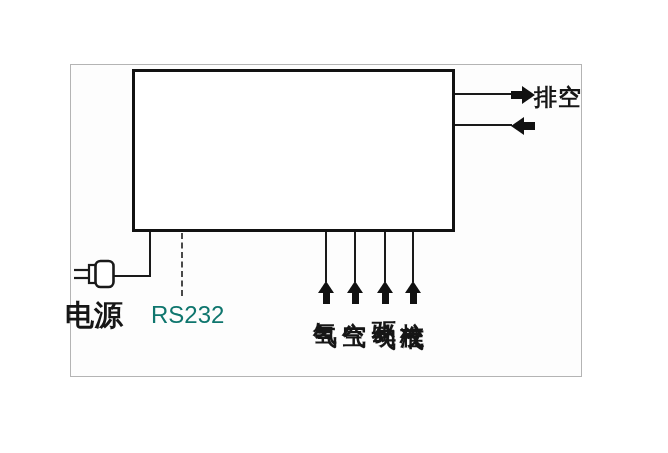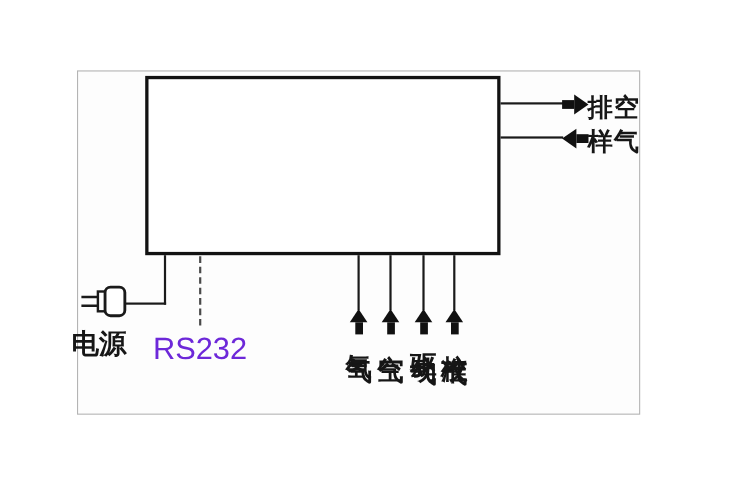--- a/index.html
+++ b/index.html
@@ -43,22 +43,22 @@
   .arr .stem-h{width:11px;height:8px;background:#111;}
   .arr .head-r{width:0;height:0;border-left:13px solid #111;border-top:9px solid transparent;border-bottom:9px solid transparent;}
   .arr .head-l{width:0;height:0;border-right:13px solid #111;border-top:9px solid transparent;border-bottom:9px solid transparent;}
   .arr-up{display:flex;flex-direction:column;align-items:center;width:16px;}
   .arr-up .head-u{width:0;height:0;border-bottom:12px solid #111;border-left:8px solid transparent;border-right:8px solid transparent;}
   .arr-up .stem-v{width:7px;height:11px;background:#111;}
 
   
   .cjk{font-weight:600;color:#161616;white-space:nowrap;}
   .lbl-out{font-size:23px;letter-spacing:1px;}
-  .lbl-power{font-size:25px;left:65px;top:296px;}
-  .lbl-comm{font-size:28px;font-weight:500;color:#6d28d9;left:139px;white-space:nowrap;}
+  .lbl-power{font-size:29px;left:65px;top:296px;}
+  .lbl-comm{font-size:24px;font-weight:500;color:#0f766e;left:151px;white-space:nowrap;}
   .gas-label{
     width:27px;font-size:24px;line-height:27px;
     writing-mode:vertical-lr;text-orientation:upright;
     letter-spacing:2px;text-align:left;
   }
   .caption{
     left:20px;top:382px;width:600px;
     text-align:center;font-size:24px;letter-spacing:1px;
   }
 
@@ -78,21 +78,20 @@
     <span class="stem-h"></span>
       <span class="head-r"></span>
   </div>
   <div class="abs cjk lbl-out" style="left:534px;top:82px;">排空</div>
 
   <div class="abs hline" style="left:455px;top:124px;width:57px;"></div>
   <div class="abs arr" style="left:511px;top:117px;">
     <span class="head-l"></span>
       <span class="stem-h"></span>
   </div>
-  <div class="abs cjk lbl-out" style="left:534px;top:113px;">样气</div>
 
   <div class="abs" style="left:72px;top:257px;">
     <svg width="44" height="38" viewBox="0 0 44 38">
       <line x1="2" y1="13" x2="18" y2="13" stroke="#1a1a1a" stroke-width="2.2"></line>
       <line x1="2" y1="21" x2="18" y2="21" stroke="#1a1a1a" stroke-width="2.2"></line>
       <rect x="17" y="8" width="7" height="18" fill="#ffffff" stroke="#1a1a1a" stroke-width="2.2"></rect>
       <rect x="23.5" y="4" width="18" height="26" rx="5" fill="#ffffff" stroke="#1a1a1a" stroke-width="2.6"></rect>
     </svg>
   </div>
   <div class="abs hline" style="left:113px;top:275px;width:38px;"></div>

